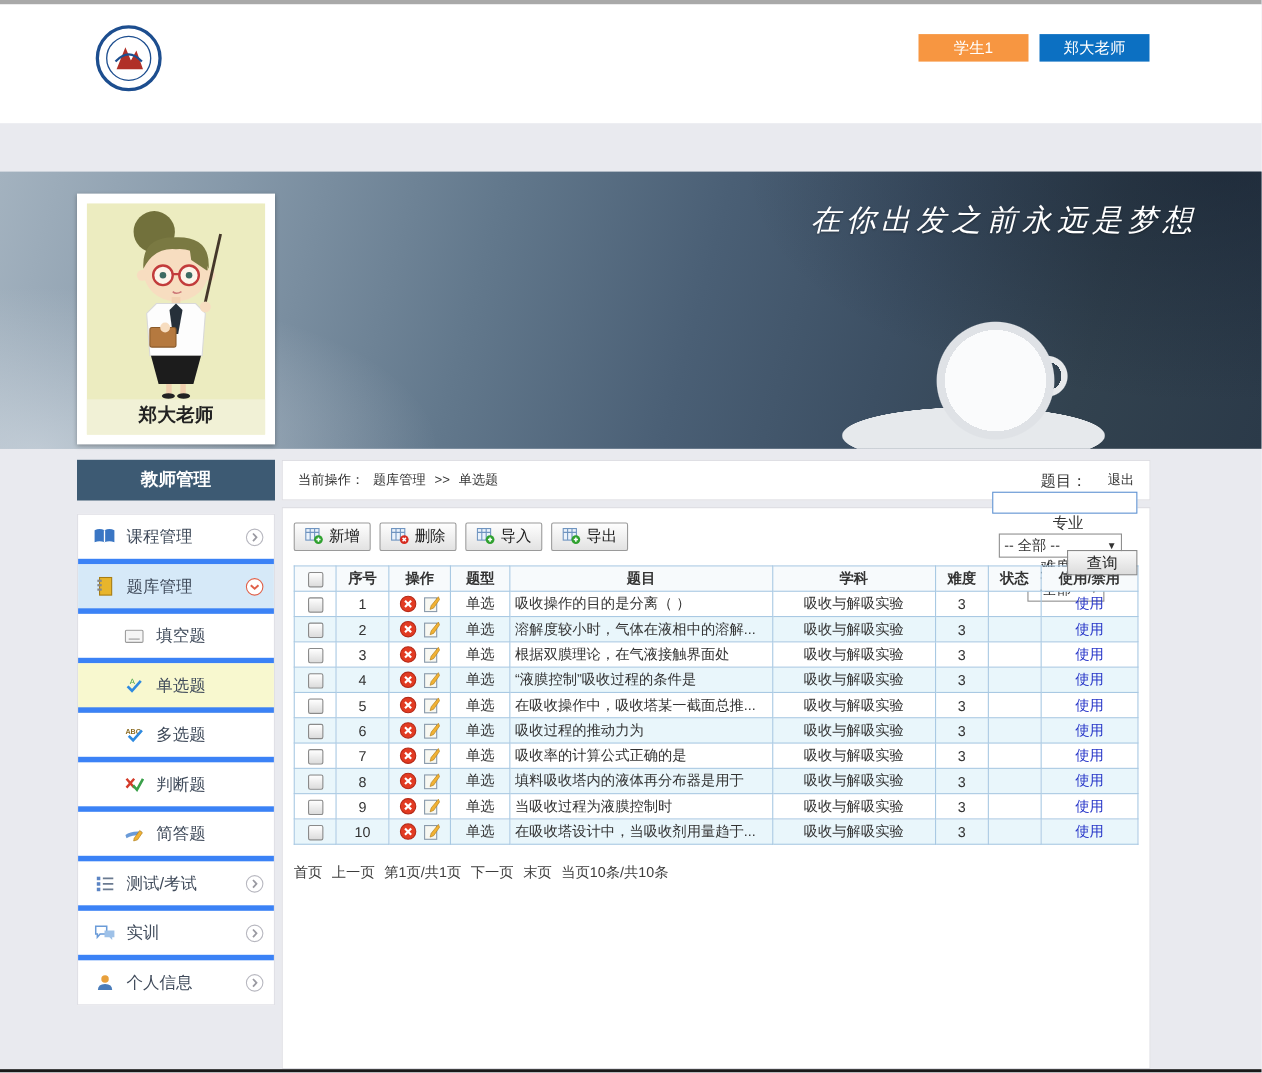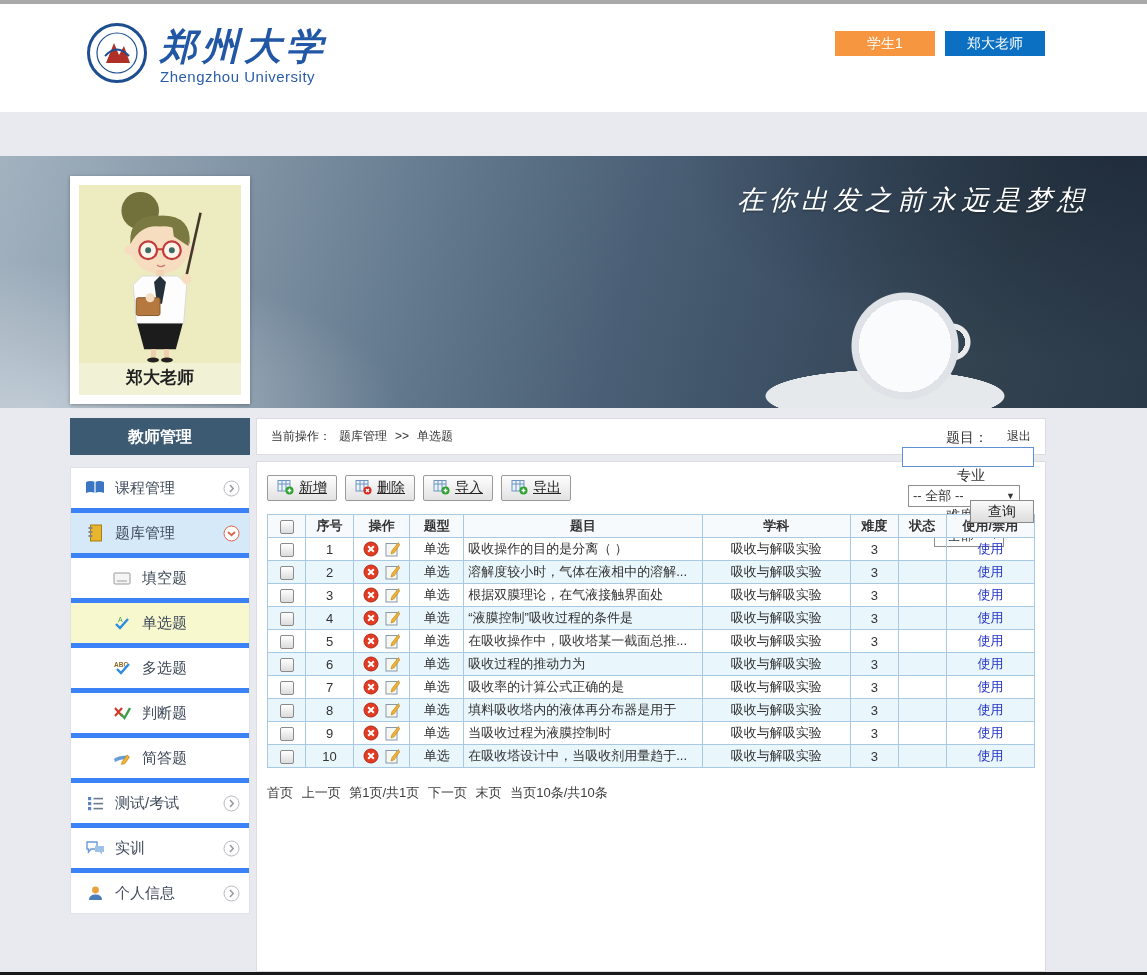--- a/index.html
+++ b/index.html
@@ -64,21 +64,21 @@
   
   .breadcrumb{position:absolute;left:256px;top:418px;width:790px;height:37px;background:#fff;border:1px solid #dcdce2;
               box-sizing:border-box;line-height:35px;font-size:12px;color:#333;padding:0 14px;}
   .breadcrumb .seg{margin-right:8px;}
   .breadcrumb .logout{float:right;cursor:pointer;color:#333;}
   .main-panel{position:absolute;left:256px;top:461px;width:790px;bottom:3px;background:#fff;border:1px solid #dcdce2;box-sizing:border-box;}
 
   .toolbar{position:absolute;left:10px;right:11px;top:12px;height:28px;display:flex;align-items:center;}
   .tool-btn{display:inline-flex;align-items:center;gap:5px;height:26px;padding:0 9px;margin-right:8px;
             border:1px solid #9a9a9a;border-radius:2px;background:linear-gradient(#fefefe,#e2e2e2);
-            font-size:14px;color:#222;cursor:pointer;box-sizing:border-box;text-decoration:underline;}
+            font-size:14px;color:#222;cursor:pointer;box-sizing:border-box;}
   .filters{margin-left:auto;display:flex;align-items:center;font-size:14px;flex-direction:column;}
   .title-input{width:124px;height:18px;border:1px solid #5e92d2;margin-left:2px;font-size:13px;padding:0 3px;}
   .sel{display:inline-flex;align-items:center;justify-content:space-between;border:1px solid #8f8f8f;background:#fff;
        height:22px;font-size:13px;padding:0 4px;box-sizing:border-box;cursor:pointer;}
   .sel .arrow{font-size:9px;color:#333;margin-left:4px;}
   .sel.major{width:112px;margin-left:2px;margin-right:8px;}
   .sel.diff{width:70px;margin-left:4px;}
   .filters .flabel{white-space:nowrap;}
   .query-btn{position:absolute;right:11px;top:38px;height:23px;padding:0 17px;border:1px solid #8a8a8a;
              background:linear-gradient(#fafafa,#dcdcdc);font-size:14px;color:#222;cursor:pointer;z-index:5;}
@@ -107,24 +107,20 @@
   <div class="header">
     <div class="logo">
       <span>
         <svg width="62" height="62" viewBox="0 0 62 62">
           <circle cx="31" cy="31" r="28.5" fill="#fff" stroke="#1d4e8f" stroke-width="3"></circle>
           <circle cx="31" cy="31" r="20" fill="none" stroke="#1d4e8f" stroke-width="1.2"></circle>
           <path d="M20 41 L28 21 L33 33 L38 24 L44 41 Z" fill="#b03028"></path>
           <path d="M19 34 Q31 21 43 34" stroke="#1d4e8f" fill="none" stroke-width="2"></path>
         </svg>
       </span>
-      <div class="logo-text">
-        <div class="logo-cn">郑州大学</div>
-        <div class="logo-en">Zhengzhou University</div>
-      </div>
     </div>
     <div class="hdr-buttons">
       <div class="hdr-btn student">学生1</div>
       <div class="hdr-btn teacher">郑大老师</div>
     </div>
   </div>
 
 
   <div class="banner">
     <div class="quote">

